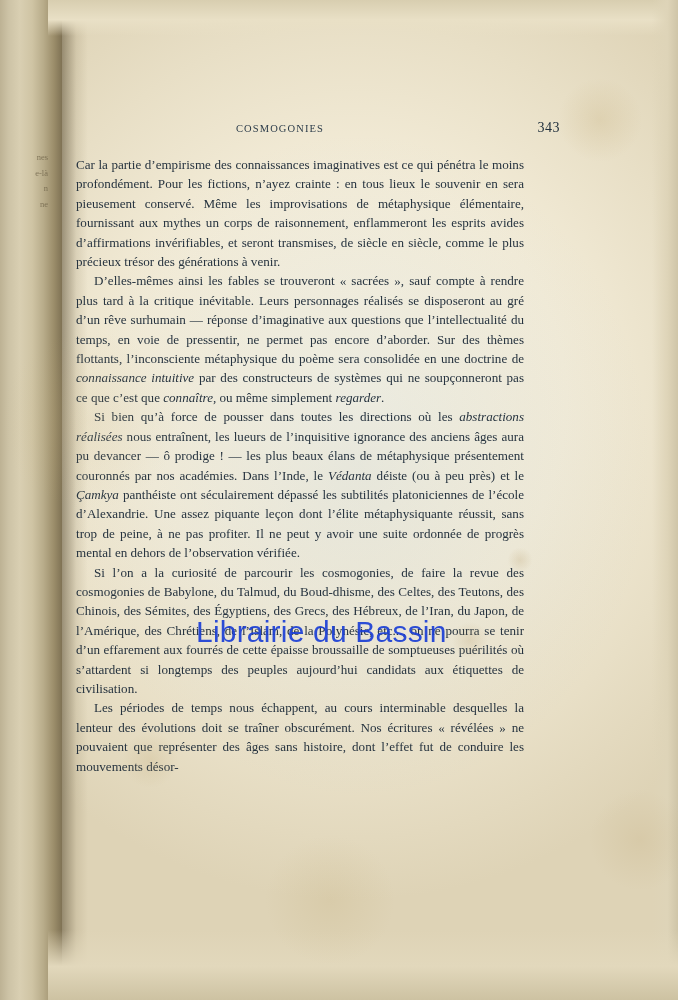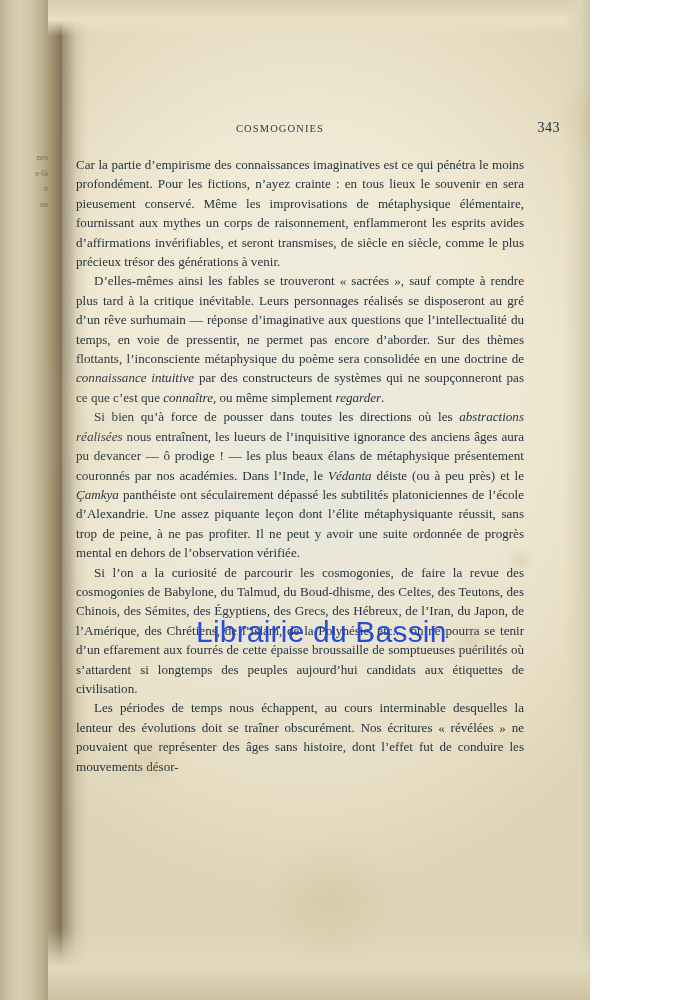--- a/index.html
+++ b/index.html
@@ -2,21 +2,21 @@
 <html><head>
 <meta charset="utf-8">
 <style>
   html, body {
     margin: 0;
     padding: 0;
     background: #ffffff;
   }
   #page {
     position: relative;
-    width: 590px;
+    width: 678px;
     height: 1000px;
     overflow: hidden;
     background: #84cc16;
     font-family: "Liberation Serif", serif;
   }
 
   
   .photo-bg {
     position: absolute;
     inset: 0;

